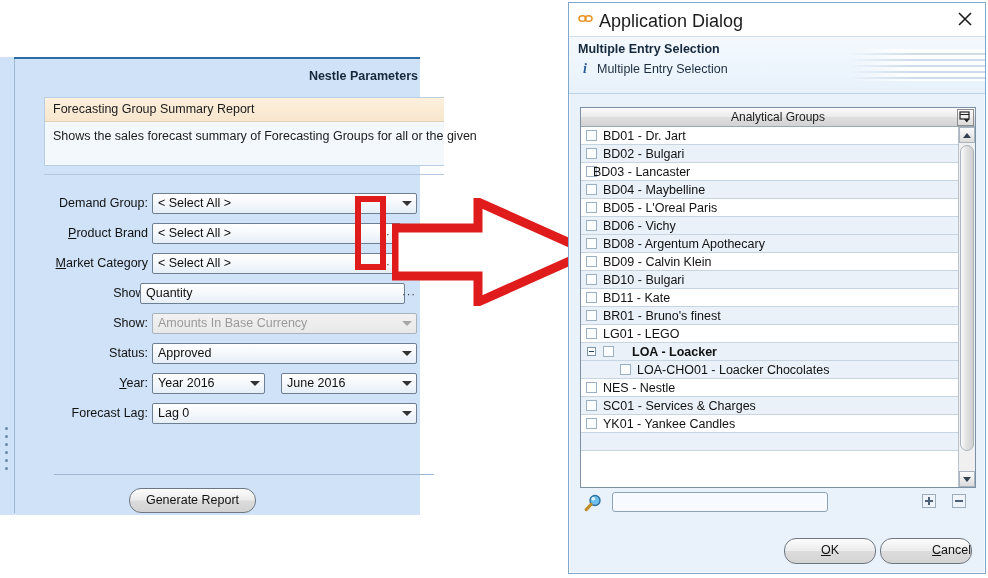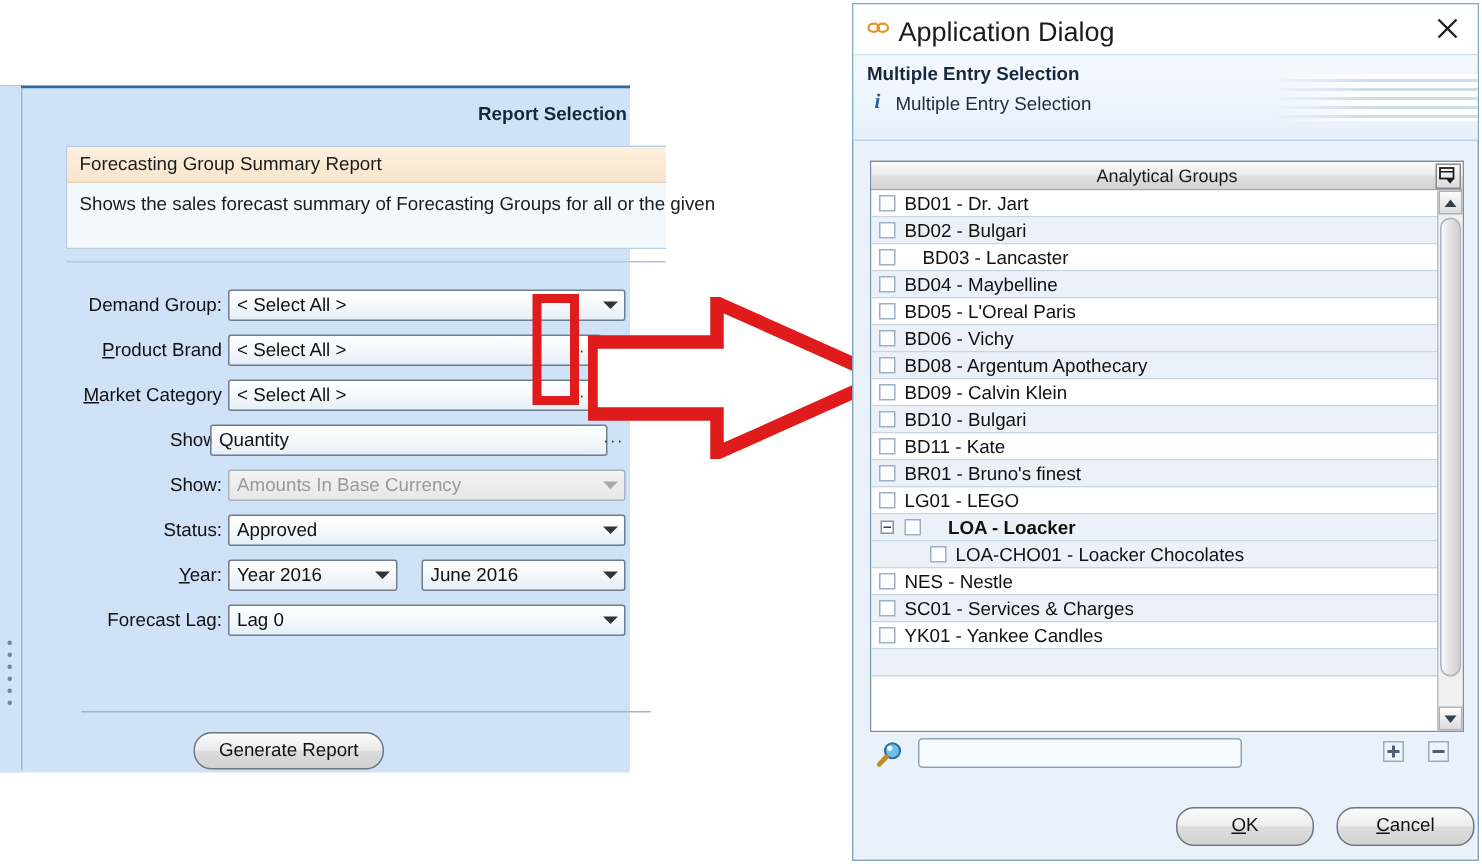--- a/index.html
+++ b/index.html
@@ -239,42 +239,42 @@
   #collapse-all-button{left:372px;}
 
   #ok-button,#cancel-button{
     position:absolute;top:535px;width:90px;height:24px;
     border:1px solid #6d7782;border-radius:12px;
     background:linear-gradient(to bottom,#fcfcfc 0%,#ececec 48%,#dcdcdc 52%,#d3d3d3 100%);
     text-align:center;line-height:23px;font-size:12.5px;color:#111;
     font-family:"Liberation Sans",sans-serif;
   }
   #ok-button{left:215px;}
-  #cancel-button{left:322px;}
+  #cancel-button{left:311px;text-align:right;}
   .uline{text-decoration:underline;}
 </style>
 </head>
 <body>
 
 <div class="abs" id="left-panel"></div>
 
 <div class="abs" id="panel-splitter">
   <div class="abs" id="splitter-dots">
     <i></i>
       <i></i>
       <i></i>
       <i></i>
       <i></i>
       <i></i>
   </div>
 </div>
 
 <div class="abs" id="panel-inner">
 
-  <div class="abs" id="report-parameters-title">Report Selection</div>
+  <div class="abs" id="report-parameters-title">Nestle Parameters</div>
 
   <div class="abs" id="report-card">
     <div id="report-card-header">Forecasting Group Summary Report</div>
     <div id="report-card-body">Shows the sales forecast summary of Forecasting Groups for all or the given</div>
   </div>
 
   <div class="abs" id="form-area">
 
     <div class="form-row" style="top:18px;width:380px;text-decoration:underline;">
       <div class="lbl-wrap">
@@ -392,21 +392,21 @@
         <div class="list-row odd">
           <span class="row-check" style="left: 5px;"></span>
           <span class="row-label" style="left: 22px;">BD01 - Dr. Jart</span>
         </div>
         <div class="list-row even">
           <span class="row-check" style="left: 5px;"></span>
           <span class="row-label" style="left: 22px;">BD02 - Bulgari</span>
         </div>
         <div class="list-row odd">
           <span class="row-check" style="left: 5px;"></span>
-          <span class="row-label" style="left: 34px;">BD03 - Lancaster</span>
+          <span class="row-label" style="left: 12px;">BD03 - Lancaster</span>
         </div>
         <div class="list-row even">
           <span class="row-check" style="left: 5px;"></span>
           <span class="row-label" style="left: 22px;">BD04 - Maybelline</span>
         </div>
         <div class="list-row odd">
           <span class="row-check" style="left: 5px;"></span>
           <span class="row-label" style="left: 22px;">BD05 - L'Oreal Paris</span>
         </div>
         <div class="list-row even">

